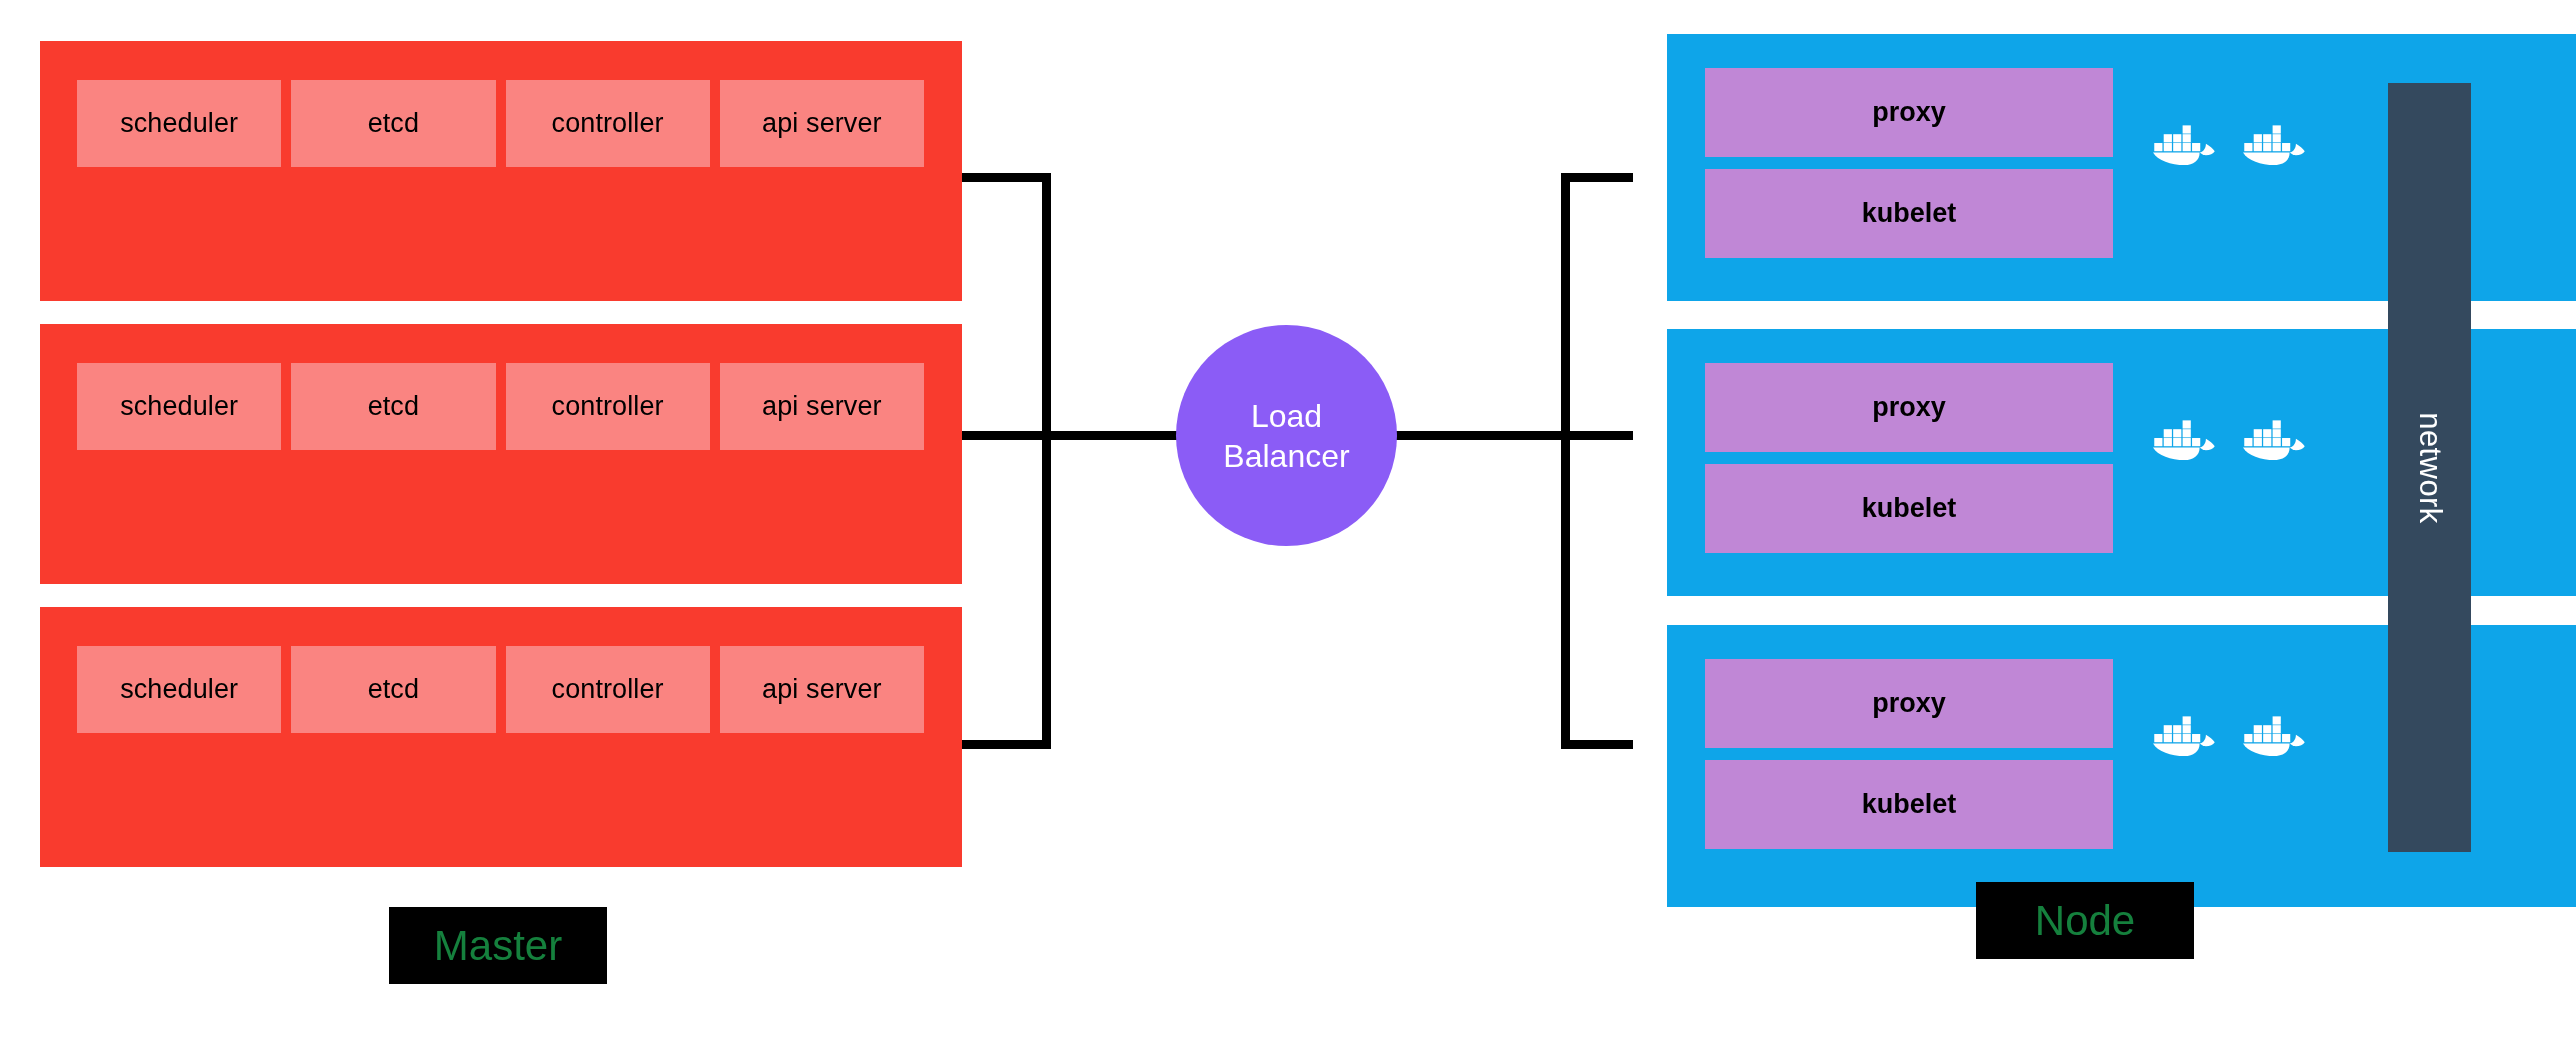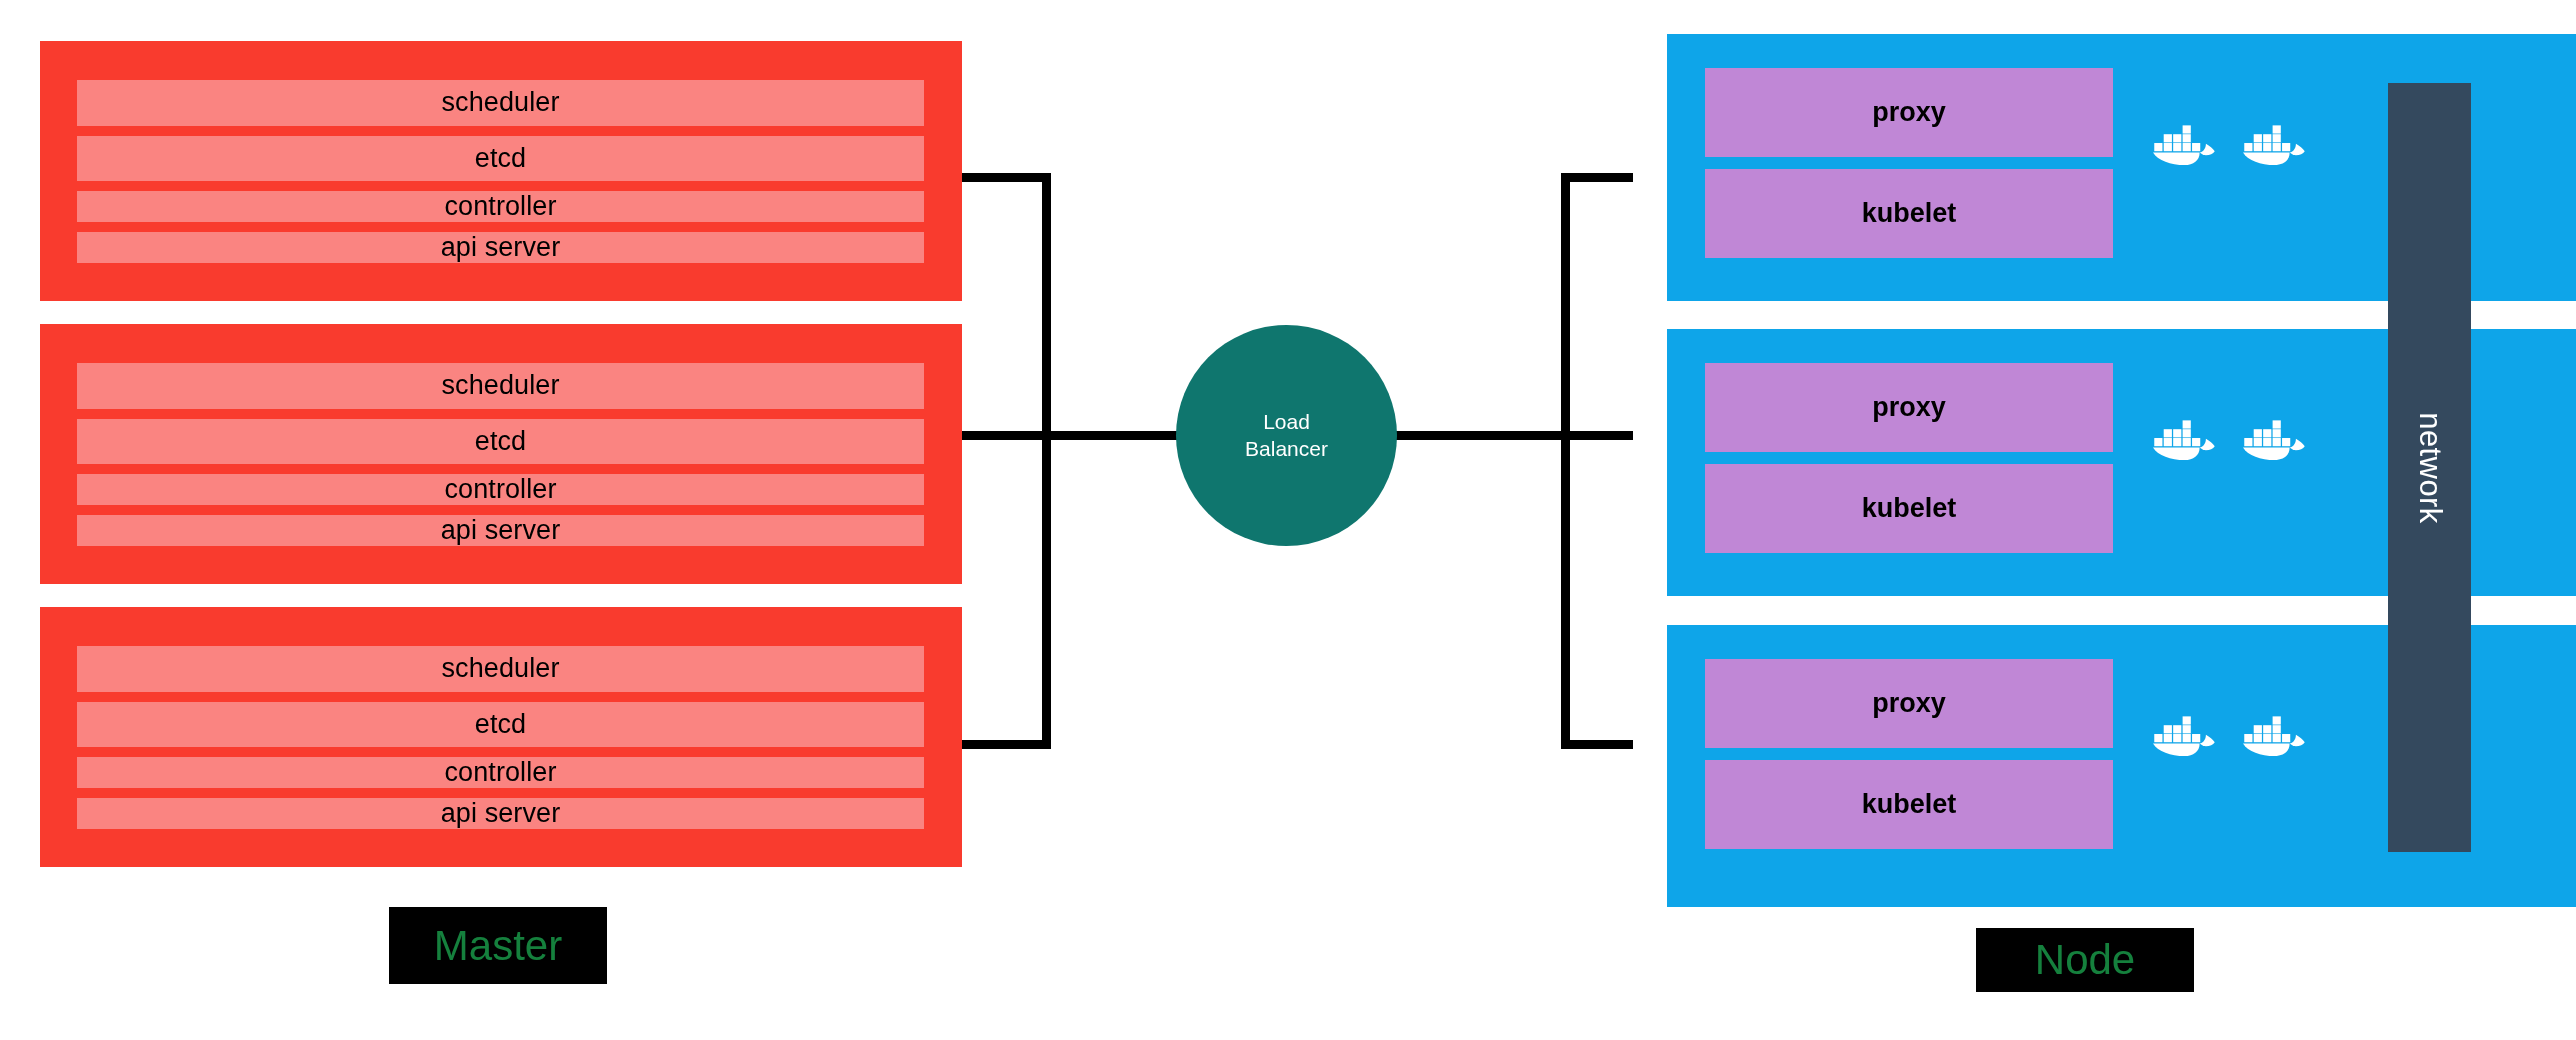--- a/index.html
+++ b/index.html
@@ -32,21 +32,21 @@
   .master-panel.m2 { top: 324px; height: 260px; }
   .master-panel.m3 { top: 607px; height: 260px; }
 
   .master-grid {
     position: absolute;
     left: 37px;
     top: 39px;
     width: 847px;
     height: 183px;
     display: grid;
-    grid-template-columns: 1fr;
+    grid-template-columns: 1fr 1fr 1fr 1fr;
     grid-template-rows: 1fr 1fr;
     column-gap: 10px;
     row-gap: 10px;
   }
   .comp-box {
     background: #fa8481;
     display: flex;
     align-items: center;
     justify-content: center;
     font-size: 27px;
@@ -118,28 +118,28 @@
   }
 
   
   .lb {
     position: absolute;
     left: 1176px;
     top: 325px;
     width: 221px;
     height: 221px;
     border-radius: 50%;
-    background: #0f766e;
+    background: #8b5cf6;
     display: flex;
     flex-direction: column;
     align-items: center;
     justify-content: center;
     z-index: 5;
     color: #ffffff;
-    font-size: 21px;
+    font-size: 32px;
     line-height: 1.25;
     text-align: center;
   }
 
   
   .wire { position: absolute; background: #000000; z-index: 2; }
 
   
   .w-l-vert  { left: 1042px; top: 173px;  width: 9.1px;  height: 576px; }
   .w-l-t     { left: 962px; top: 173px;  width: 85px; height: 9.1px; }
@@ -158,21 +158,21 @@
   .caption {
     position: absolute;
     background: #000000;
     color: #15803d;
     display: flex;
     align-items: center;
     justify-content: center;
     font-size: 42px;
   }
   .caption.master { left: 389px;  top: 907px; width: 218px; height: 77px; }
-  .caption.node   { left: 1976px; top: 928px; width: 218px; height: 64px; }
+  .caption.node   { left: 1976px; top: 882px; width: 218px; height: 77px; }
 </style>
 </head>
 <body>
 
 <div id="stage">
 
   <div class="master-panel m1">
     <div class="master-grid">
       <div class="comp-box">scheduler</div>
       <div class="comp-box">etcd</div>

